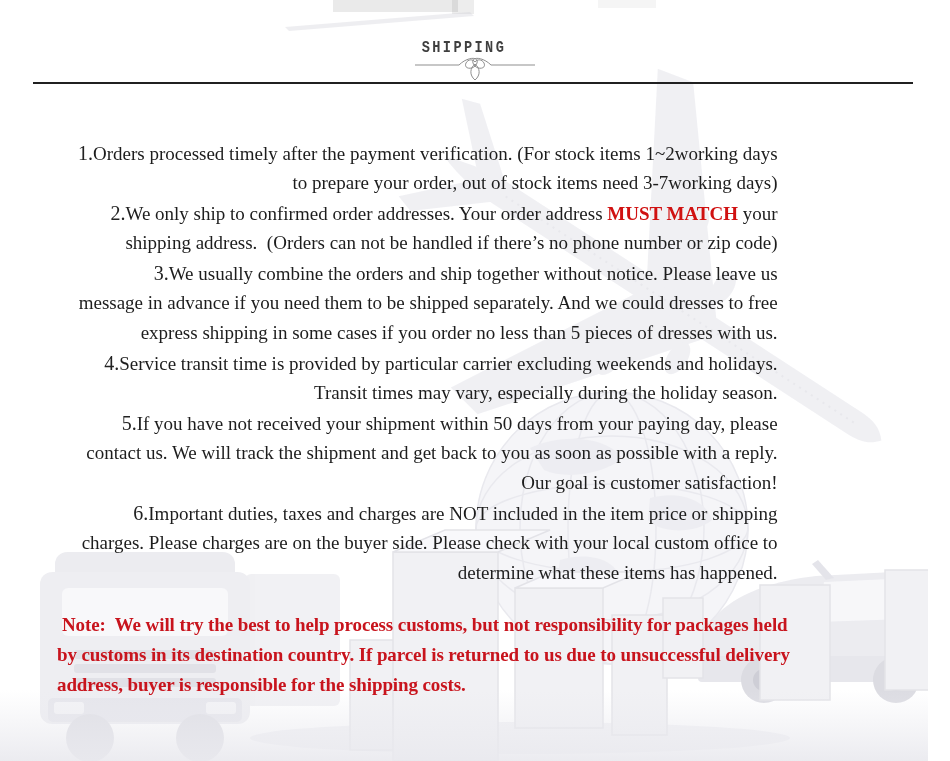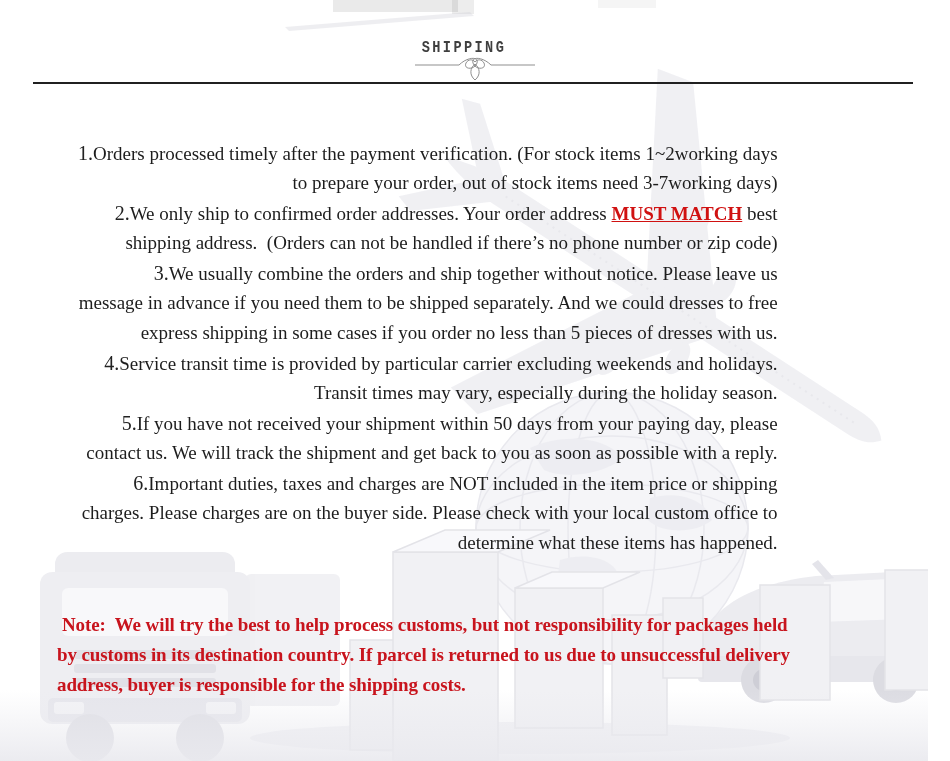--- a/index.html
+++ b/index.html
@@ -57,21 +57,20 @@
   .num {
     display: inline-block;
     width: 36px;
     font-size: 20px;
     font-weight: normal;
     color: #222;
   }
   .red-inline {
     color: #d01111;
     font-weight: bold;
-    text-decoration: underline;
   }
   .note {
     position: absolute;
     top: 610px;
     left: 57px;
     color: #c8141d;
     font-size: 19px;
     font-weight: bold;
     letter-spacing: -0.1px;
   }
@@ -186,38 +185,39 @@
   <div class="header-rule"></div>
 
   <div class="terms">
 
     <div>
       <div class="line"><span class="num">1.</span><span>Orders processed timely after the payment verification. (For stock items 1~2working days</span></div>
       <div class="line">to prepare your order, out of stock items need 3-7working days)</div>
     </div>
 
     <div>
-      <div class="line"><span class="num">2.</span><span>We only ship to confirmed order addresses. Your order address </span><span class="red-inline">MUST MATCH</span><span> best</span></div>
+      <div class="line"><span class="num">2.</span><span>We only ship to confirmed order addresses. Your order address </span><span class="red-inline">MUST MATCH</span><span> your</span></div>
       <div class="line">shipping address.  (Orders can not be handled if there’s no phone number or zip code)</div>
     </div>
 
     <div>
       <div class="line"><span class="num">3.</span><span>We usually combine the orders and ship together without notice. Please leave us</span></div>
       <div class="line">message in advance if you need them to be shipped separately. And we could dresses to free</div>
       <div class="line">express shipping in some cases if you order no less than 5 pieces of dresses with us.</div>
     </div>
 
     <div>
       <div class="line"><span class="num">4.</span><span>Service transit time is provided by particular carrier excluding weekends and holidays.</span></div>
       <div class="line">Transit times may vary, especially during the holiday season.</div>
     </div>
 
     <div>
       <div class="line"><span class="num">5.</span><span>If you have not received your shipment within 50 days from your paying day, please</span></div>
       <div class="line">contact us. We will track the shipment and get back to you as soon as possible with a reply.</div>
+      <div class="line">Our goal is customer satisfaction!</div>
     </div>
 
     <div>
       <div class="line"><span class="num">6.</span><span>Important duties, taxes and charges are NOT included in the item price or shipping</span></div>
       <div class="line">charges. Please charges are on the buyer side. Please check with your local custom office to</div>
       <div class="line">determine what these items has happened.</div>
     </div>
 
   </div>
 

